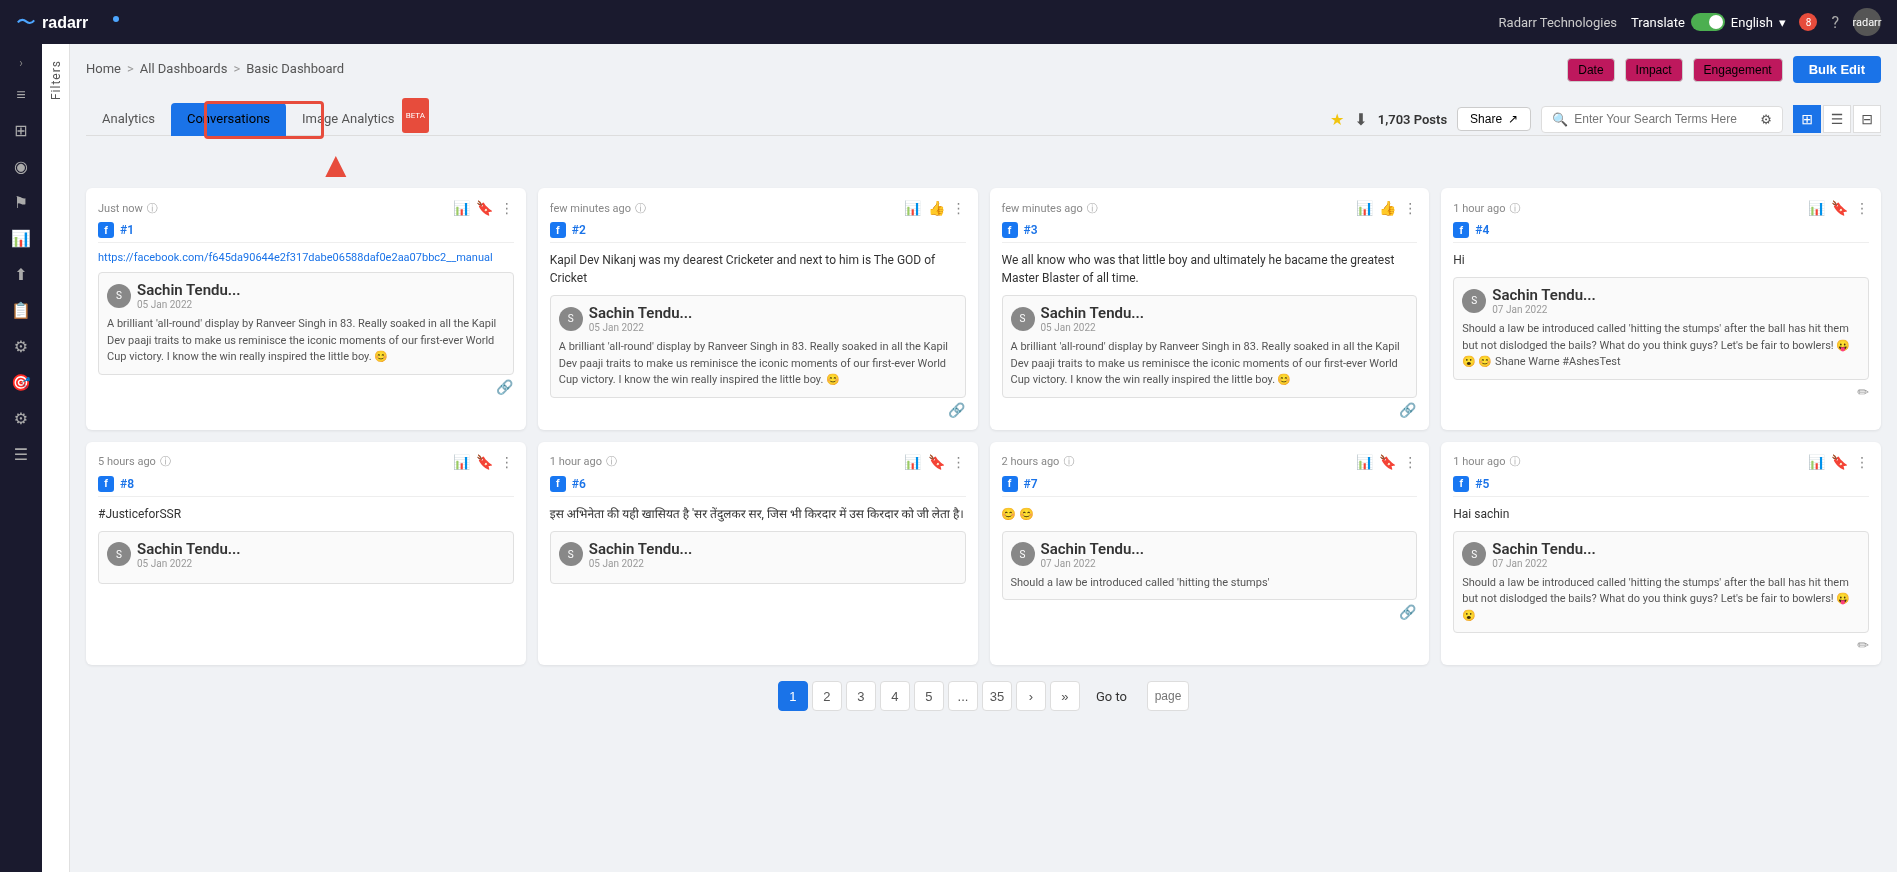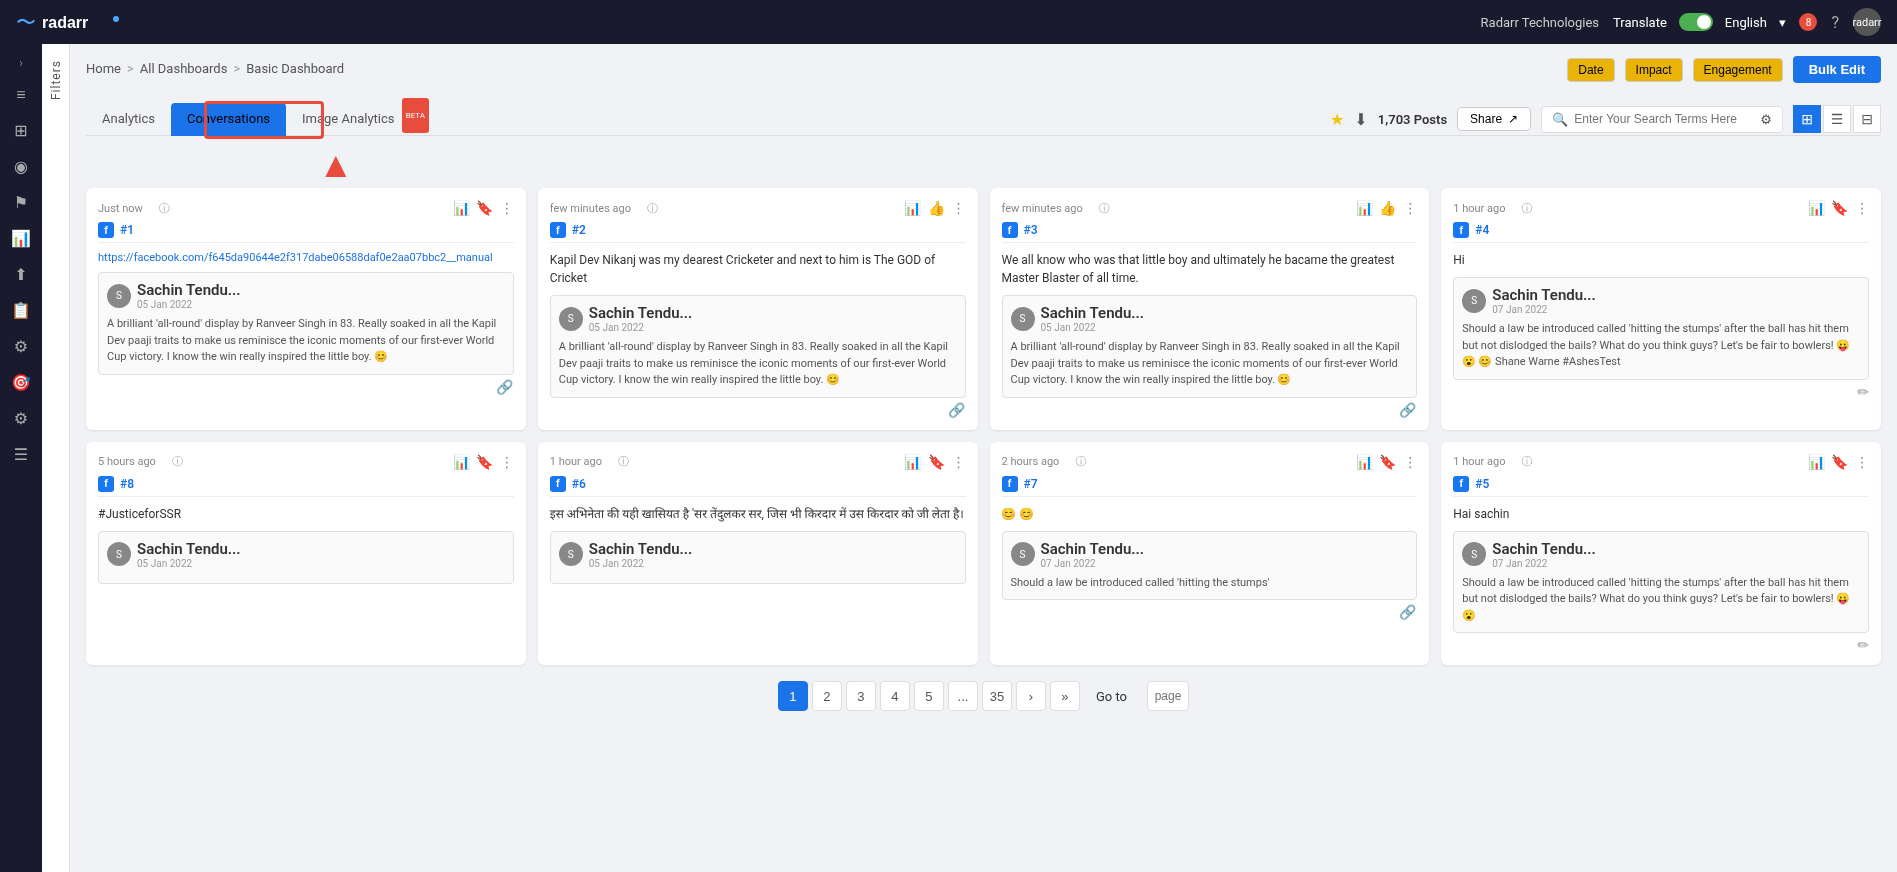--- a/index.html
+++ b/index.html
@@ -15,21 +15,21 @@
       padding: 0 16px;
       justify-content: space-between;
       position: fixed;
       top: 0; left: 0; right: 0;
       z-index: 100;
     }
     .topnav-logo { display: flex; align-items: center; gap: 6px; }
     .logo-icon { color: #4da6ff; font-size: 20px; }
     .topnav-right { display: flex; align-items: center; gap: 14px; font-size: 13px; }
     .org-name { color: #ccc; }
-    .translate-toggle { display: flex; align-items: center; gap: 12px; }
+    .translate-toggle { display: flex; align-items: center; gap: 6px; }
     .toggle-switch {
       width: 34px; height: 18px; background: #4CAF50; border-radius: 9px;
       position: relative; cursor: pointer;
     }
     .toggle-knob {
       width: 14px; height: 14px; background: white; border-radius: 50%;
       position: absolute; top: 2px; right: 2px;
     }
     .notif-badge {
       background: #e74c3c; color: white; border-radius: 50%;
@@ -98,21 +98,21 @@
     }
     .breadcrumb a { color: #555; text-decoration: none; }
     .breadcrumb-sep { color: #999; }
 
     
     .top-actions {
       display: flex; align-items: center; gap: 10px;
       justify-content: flex-end; margin-bottom: 10px;
     }
     .filter-btn {
-      border: 1px solid #ccc; background: #eab308; padding: 4px 10px;
+      border: 1px solid #ccc; background: #be185d; padding: 4px 10px;
       border-radius: 4px; cursor: pointer; font-size: 12px;
       display: flex; align-items: center; gap: 4px;
     }
     .bulk-edit-btn {
       background: #1a73e8; color: white; border: none;
       padding: 6px 16px; border-radius: 4px; cursor: pointer;
       font-size: 13px; font-weight: 600;
     }
 
     
@@ -191,21 +191,21 @@
       border-radius: 6px;
       padding: 12px;
       box-shadow: 0 1px 3px rgba(0,0,0,0.08);
       font-size: 12px;
       min-height: 160px;
     }
     .card-header {
       display: flex; align-items: center; justify-content: space-between;
       margin-bottom: 6px;
     }
-    .card-time { color: #888; font-size: 11px; display: flex; align-items: center; gap: 16px; }
+    .card-time { color: #888; font-size: 11px; display: flex; align-items: center; gap: 4px; }
     .card-actions { display: flex; gap: 6px; align-items: center; }
     .card-action-icon { font-size: 14px; cursor: pointer; color: #888; }
     .card-action-icon.green { color: #27ae60; }
     .card-action-icon.orange { color: #e67e22; }
     .card-num { color: #1a73e8; font-weight: 600; font-size: 12px; }
     .card-divider { height: 1px; background: #eee; margin: 4px 0 8px 0; }
     .post-text { color: #333; font-size: 12px; line-height: 1.5; margin-bottom: 8px; }
     .inner-card {
       border: 1px solid #e0e0e0; border-radius: 4px;
       padding: 8px; background: #fafafa;

